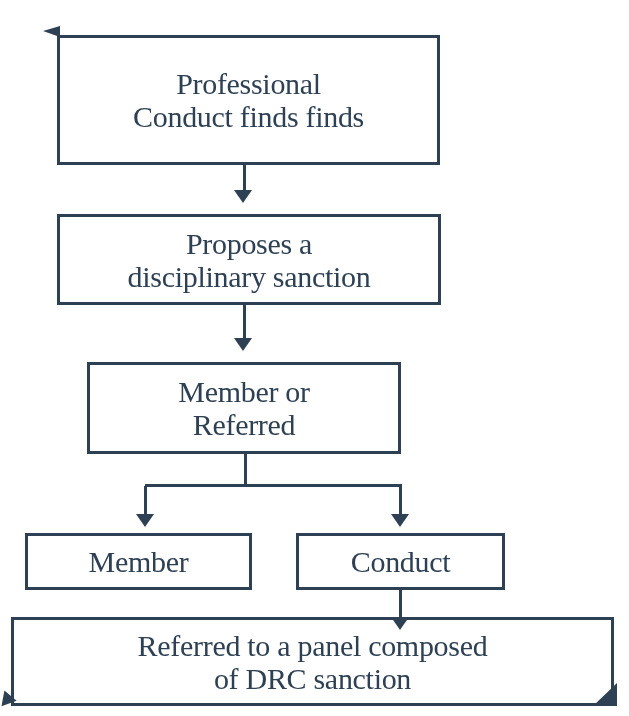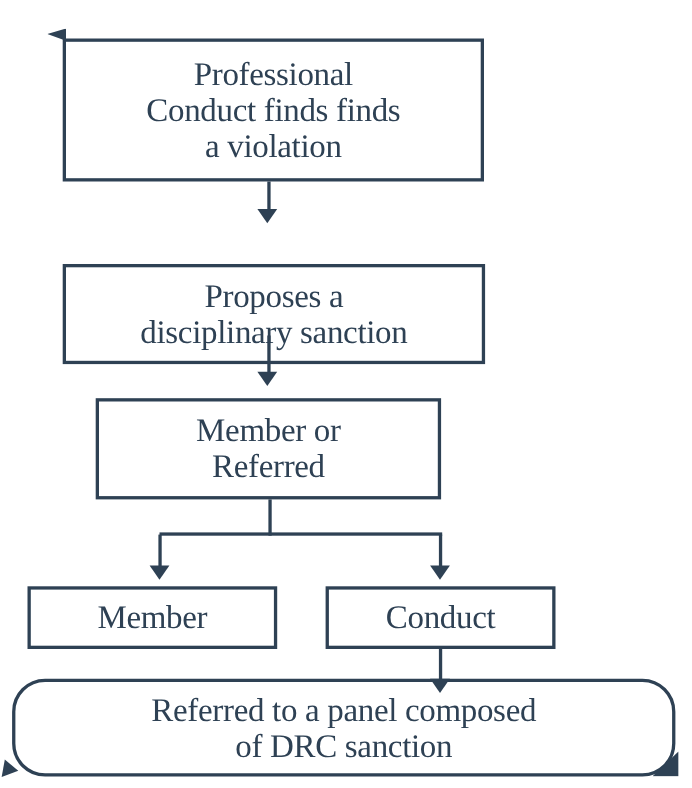--- a/index.html
+++ b/index.html
@@ -75,42 +75,41 @@
   }
 </style>
 </head>
 <body>
 
 <div id="stage">
 
   <div class="node" style="left:57px;top:35px;width:383px;height:130px;">
     <span>Professional</span>
     <span>Conduct finds finds</span>
-    <span>a violation</span>
   </div>
 
-  <div class="node" style="left:57px;top:214px;width:384px;height:91px;margin-top:26px;">
+  <div class="node" style="left:57px;top:214px;width:384px;height:91px;">
     <span>Proposes a</span>
     <span>disciplinary sanction</span>
   </div>
 
   <div class="node" style="left:87px;top:362px;width:314px;height:92px;">
     <span>Member or</span>
     <span>Referred</span>
   </div>
 
   <div class="node" style="left:25px;top:533px;width:227px;height:57px;">
     <span>Member</span>
   </div>
 
   <div class="node" style="left:296px;top:533px;width:209px;height:57px;">
     <span>Conduct</span>
   </div>
 
-  <div class="node" style="left:11px;top:617px;width:603px;height:89px;border-radius:30px;">
+  <div class="node" style="left:11px;top:617px;width:603px;height:89px;">
     <span>Referred to a panel composed</span>
     <span>of DRC sanction</span>
   </div>
 
   <div class="vline" style="left:243px;top:165px;height:27px;"></div>
   <div class="arrow-down" style="left:234px;top:190px;"></div>
 
   <div class="vline" style="left:243px;top:305px;height:34px;"></div>
   <div class="arrow-down" style="left:234px;top:338px;"></div>
 

